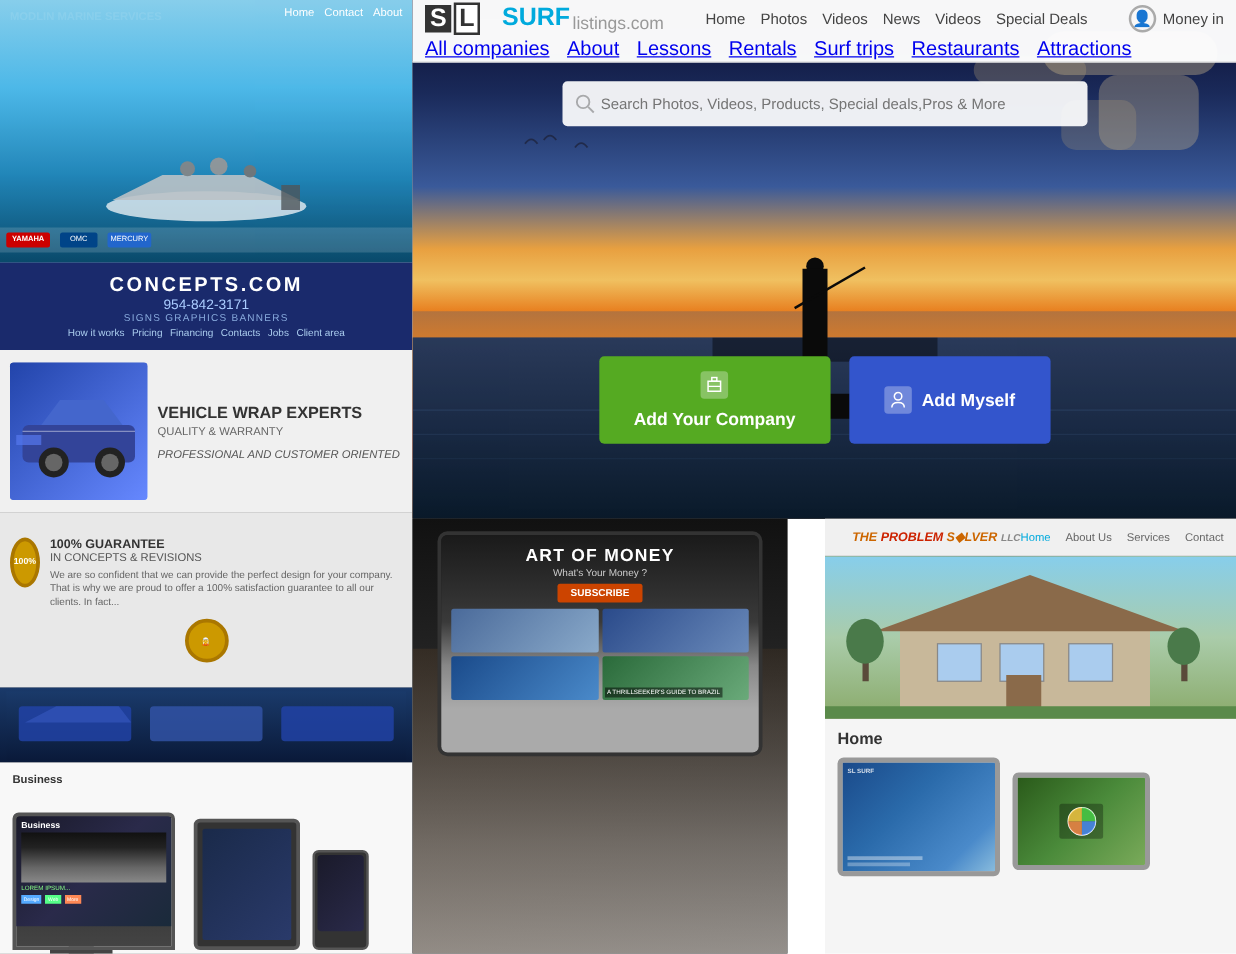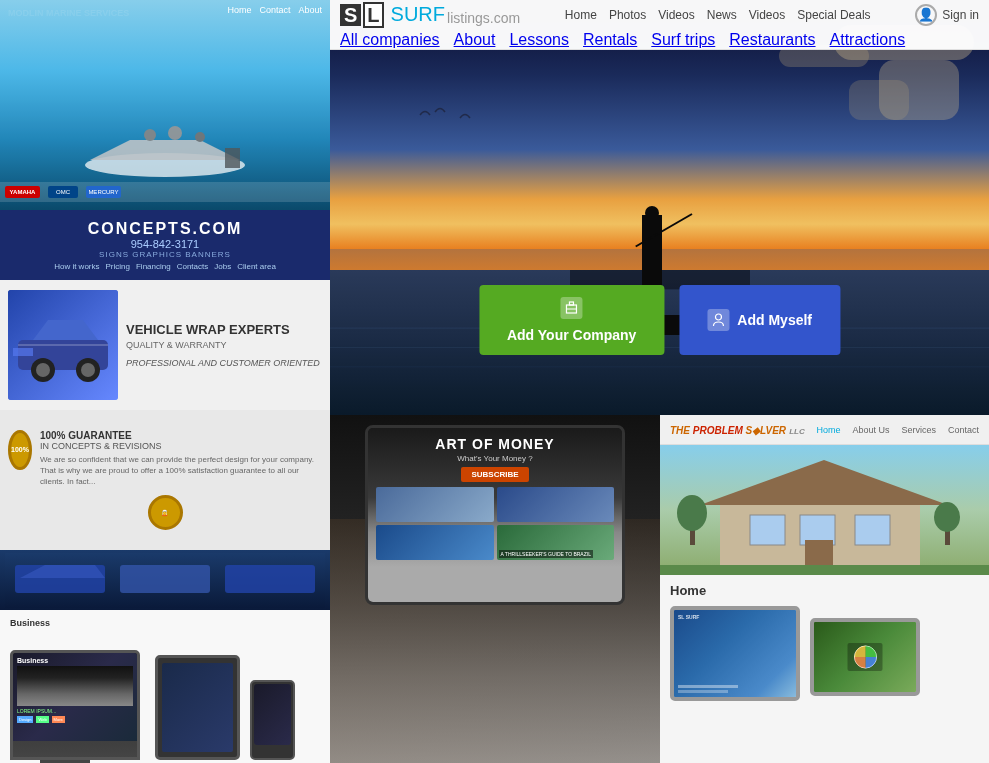--- a/index.html
+++ b/index.html
@@ -389,21 +389,21 @@
       height: 100%;
       position: relative;
     }
     .ps-header {
       height: 30px;
       background: #f0f0f0;
       border-bottom: 1px solid #ddd;
       display: flex;
       align-items: center;
       padding: 0 10px;
-      justify-content: space-between;
+      justify-content: flex-end;
     }
     .ps-logo {
       font-size: 11px;
       font-weight: bold;
       color: #556600;
       font-style: italic;
     }
     .ps-nav {
       display: flex;
       gap: 12px;
@@ -464,23 +464,23 @@
       background: #fff;
       color: #333;
       font-size: 20px;
       font-weight: 900;
       padding: 1px 2px;
       line-height: 1;
       border: 2px solid #333;
     }
     .logo-surf-text {
       font-size: 20px;
-      font-weight: 400;
+      font-weight: 700;
       color: #00aadd;
-      margin-left: 5px;
+      margin-left: 16px;
     }
     .logo-listings-text {
       font-size: 14px;
       color: #999;
       align-self: flex-end;
       margin-bottom: 2px;
     }
     .top-nav-links {
       display: flex;
       gap: 12px;
@@ -713,20 +713,27 @@
       <div class="silhouette-rod"></div>
       <div class="silhouette-platform"></div>
     </div>
 
     <svg style="position:absolute;top:100px;left:80px;width:80px;height:30px;opacity:0.6" viewBox="0 0 80 30">
       <path d="M10 15 Q15 8 20 15" stroke="#1a1a2a" stroke-width="1.5" fill="none"></path>
       <path d="M25 12 Q30 5 35 12" stroke="#1a1a2a" stroke-width="1.5" fill="none"></path>
       <path d="M50 18 Q55 11 60 18" stroke="#1a1a2a" stroke-width="1.5" fill="none"></path>
     </svg>
 
+    <div class="search-bar" style="top:65px;">
+      <svg width="16" height="16" viewBox="0 0 16 16" style="margin-right:5px;flex-shrink:0;opacity:0.5">
+        <circle cx="6.5" cy="6.5" r="5" stroke="#666" stroke-width="1.5" fill="none"></circle>
+        <line x1="10.5" y1="10.5" x2="15" y2="15" stroke="#666" stroke-width="1.5"></line>
+      </svg>
+      <input type="text" style="border: none; background: transparent; outline: none; font-size: 12px; color: rgb(102, 102, 102); width: 100%;" placeholder="Search Photos, Videos, Products, Special deals,Pros &amp; More">
+    </div>
 
     <div class="cta-buttons">
       <button class="btn-add-company">
         <div class="btn-icon">
           <svg width="14" height="14" viewBox="0 0 14 14" fill="white">
             <rect x="2" y="4" width="10" height="8" fill="none" stroke="white" stroke-width="1.2"></rect>
             <rect x="5" y="1" width="4" height="3" fill="none" stroke="white" stroke-width="1.2"></rect>
             <line x1="2" y1="8" x2="12" y2="8" stroke="white" stroke-width="1"></line>
           </svg>
         </div>
@@ -755,35 +762,35 @@
       <div class="top-nav-links">
         <a href="#">Home</a>
         <a href="#">Photos</a>
         <a href="#">Videos</a>
         <a href="#">News</a>
         <a href="#">Videos</a>
         <a href="#">Special Deals</a>
       </div>
       <div class="sign-in-wrap">
         <div class="user-circle">👤</div>
-        <span>Sign in</span>
+        <span>Money in</span>
       </div>
     </div>
     <div class="header-bottom-row">
       <a href="#">All companies</a>
       <a href="#">About</a>
       <a href="#">Lessons</a>
       <a href="#">Rentals</a>
       <a href="#">Surf trips</a>
       <a href="#">Restaurants</a>
       <a href="#">Attractions</a>
     </div>
   </div>
 
-  <div id="bottom-left" style="position:absolute;top:415px;left:0;width:330px;height:348px;">
+  <div id="bottom-left" style="position:absolute;top:415px;left:0;width:300px;height:348px;">
     <div style="position:relative;width:100%;height:100%;background:linear-gradient(to bottom,#111 0%,#222 30%,#555 55%,#888 75%,#bbb 100%);overflow:hidden;">
 
       <div style="position:absolute;bottom:0;left:0;width:100%;height:70%;background:linear-gradient(135deg,rgba(80,60,40,0.4) 0%,rgba(60,45,30,0.3) 100%);"></div>
 
       <div style="position:absolute;top:10px;left:50%;transform:translateX(-50%);width:260px;height:180px;background:#1a1a1a;border-radius:8px;border:3px solid #333;">
         <div style="width:100%;height:100%;background:linear-gradient(to bottom,#1a1a1a 0%,#2a2a2a 20%,#3a3a3a 40%,#888 60%,#aaa 80%);border-radius:5px;overflow:hidden;padding:8px;">
           <div style="font-size:14px;font-weight:900;color:#fff;text-transform:uppercase;letter-spacing:1px;text-align:center;">ART OF MONEY</div>
           <div style="font-size:8px;color:#ccc;text-align:center;margin-top:2px;">What's Your Money ?</div>
 
           <div style="background:#cc4400;color:#fff;font-size:8px;font-weight:bold;text-align:center;padding:3px 10px;border-radius:2px;width:fit-content;margin:4px auto;cursor:pointer;">SUBSCRIBE</div>

